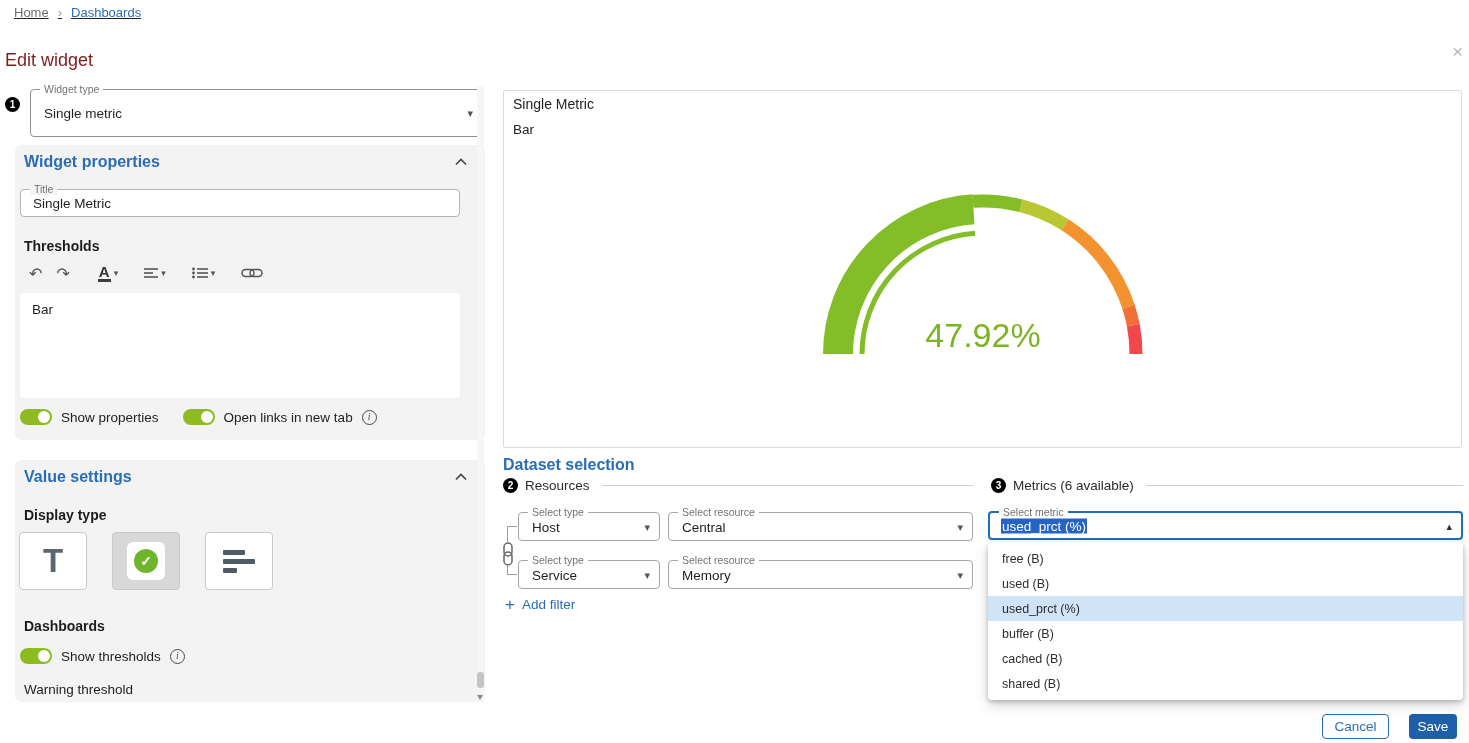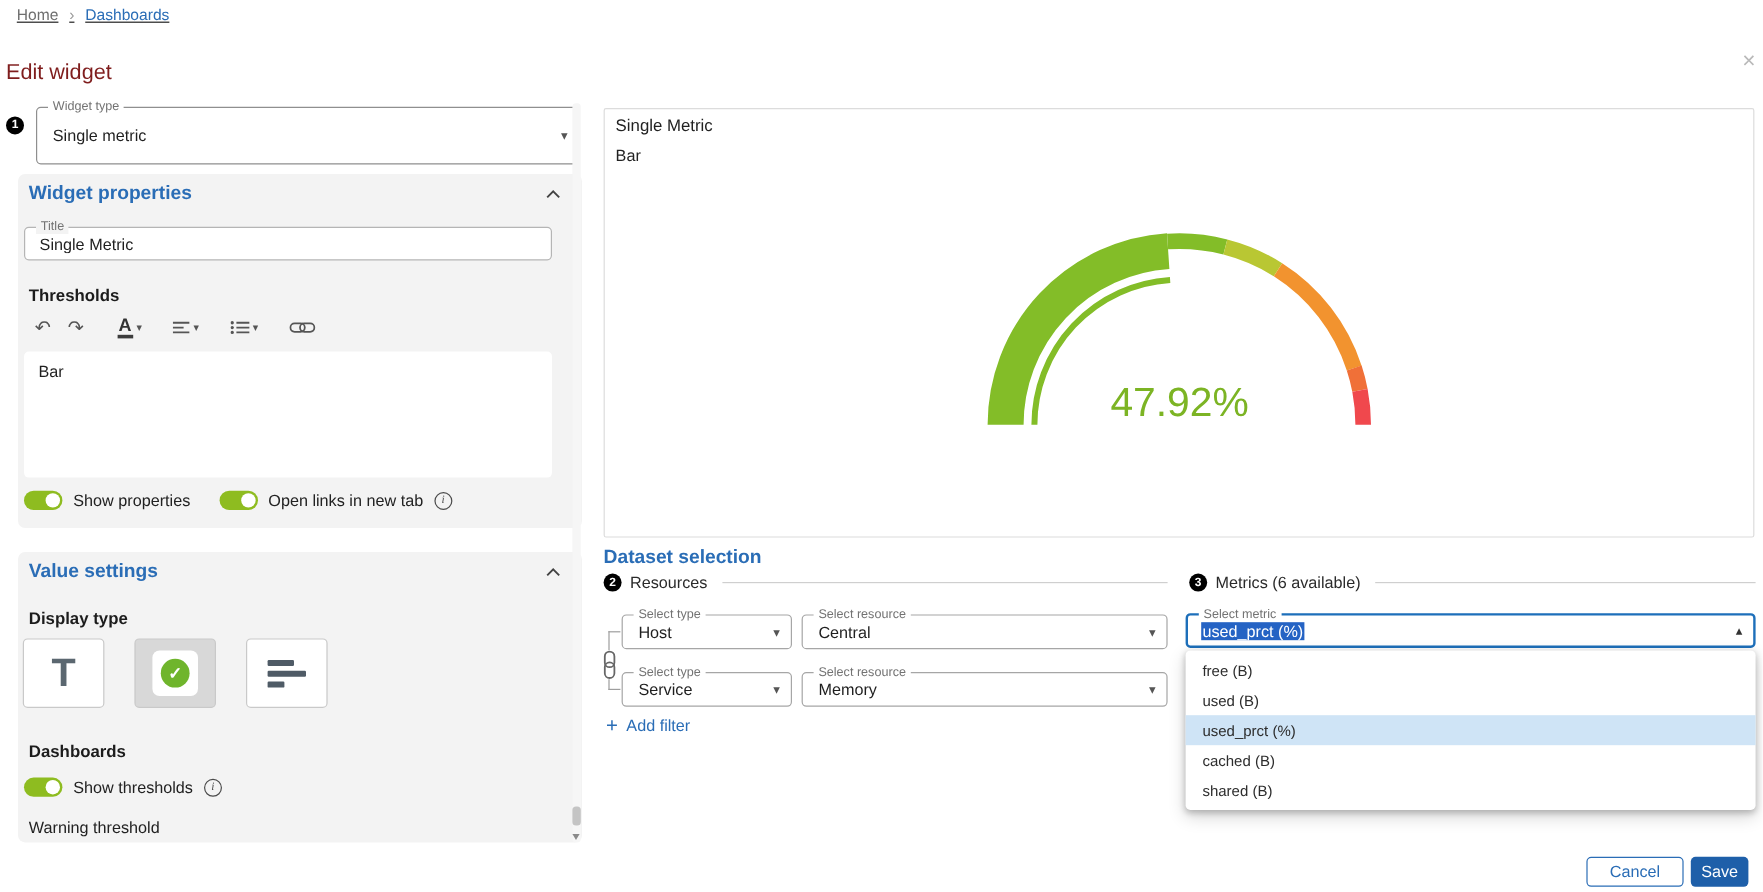--- a/index.html
+++ b/index.html
@@ -121,21 +121,21 @@
   .sel-highlight { background:#2563c4; color:#fff; padding:0 1px; }
   .caret-up { color:#333; font-size:11px; }
 
   .menu { position:absolute; left:988px; top:542px; width:475px; background:#fff; border-radius:4px; padding:4px 0;
           box-shadow:0 2px 5px rgba(0,0,0,.22), 0 5px 14px rgba(0,0,0,.16); z-index:5; }
   .menu-item { height:25px; display:flex; align-items:center; padding:0 14px; font-size:12.5px; color:#2d2d2d; cursor:pointer; }
   .menu-item.selected { background:#cfe4f6; }
 
   
   .btn { position:absolute; top:714px; height:25px; border-radius:4px; font-size:13.5px; cursor:pointer; font-family:"Liberation Sans", sans-serif; }
-  .btn-cancel { left:1322px; width:81px; background:#fff; border:1px solid #2a6db6; color:#2a6db6; }
+  .btn-cancel { left:1322px; width:67px; background:#fff; border:1px solid #2a6db6; color:#2a6db6; }
   .btn-save { left:1409px; width:48px; background:#1e5fa9; border:none; color:#fff; }
 </style>
 </head>
 <body>
 
 <div class="app">
 
   <div class="breadcrumb">
     <span class="crumb-home">Home</span>
     <span class="crumb-sep">›</span>
@@ -342,20 +342,21 @@
   <div class="outlined metric-select">
     <span class="flabel">Select metric</span>
     <span class="fvalue"><span class="sel-highlight">used_prct (%)</span></span>
     <span class="caret caret-up">▴</span>
   </div>
 
   <div class="menu">
     <div class="menu-item">free (B)</div>
     <div class="menu-item">used (B)</div>
     <div class="menu-item selected">used_prct (%)</div>
+    <div class="menu-item">buffer (B)</div>
     <div class="menu-item">cached (B)</div>
     <div class="menu-item">shared (B)</div>
   </div>
 
   <button class="btn btn-cancel">Cancel</button>
   <button class="btn btn-save">Save</button>
 
 </div>
 
 </body></html>

